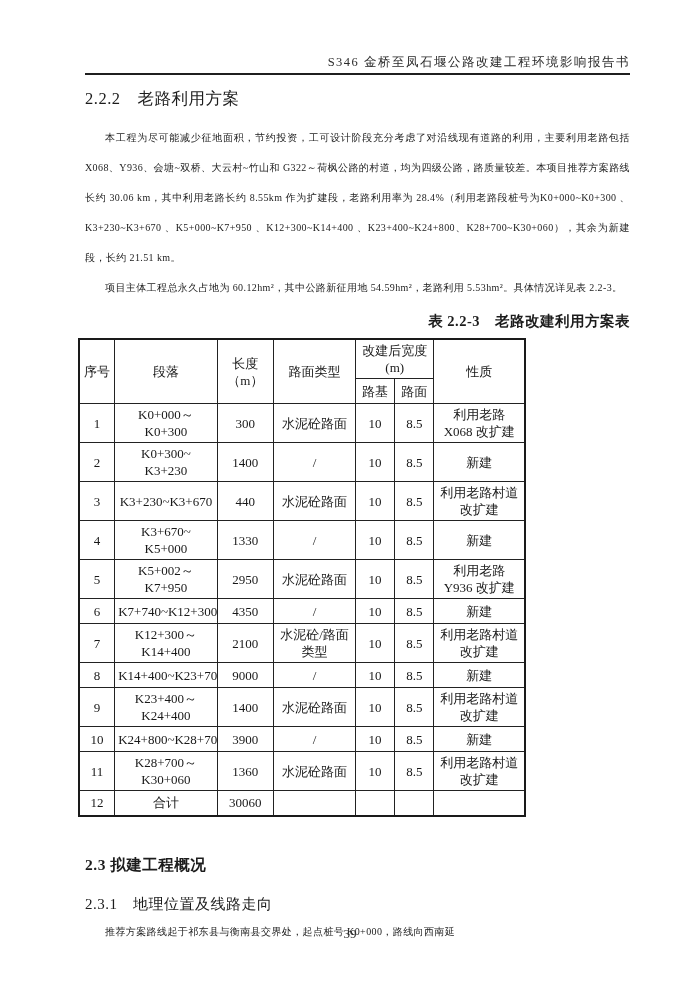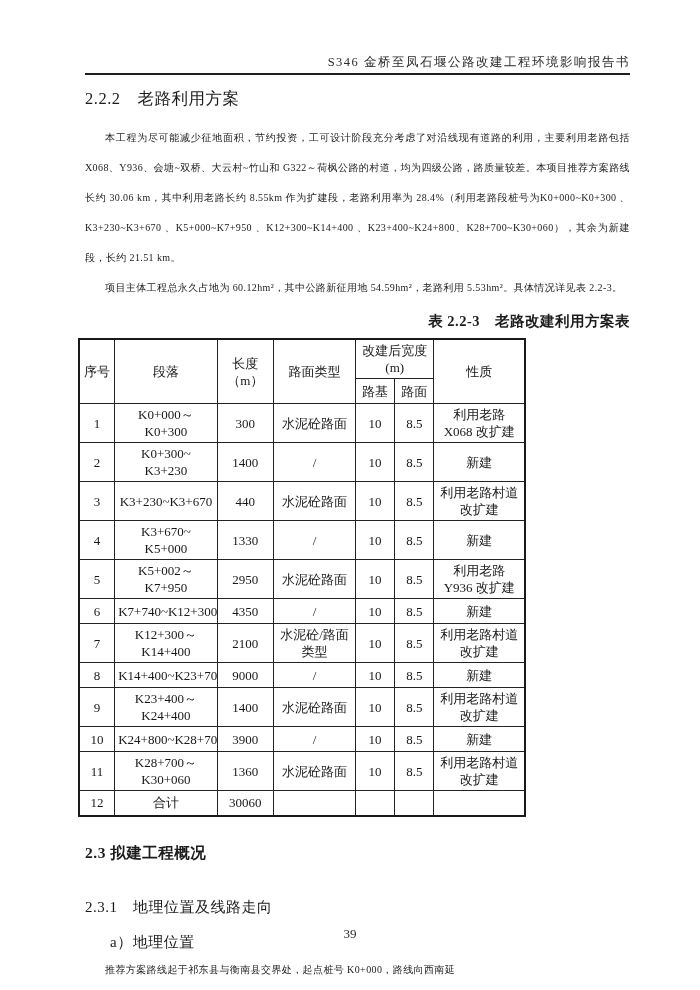--- a/index.html
+++ b/index.html
@@ -69,27 +69,27 @@
     font-weight: normal;
     overflow: hidden;
   }
   table.data-table { border: 2.2px solid #1a1a1a; }
   table.data-table thead th { height: 25px; }
   table.data-table tbody td { height: 25px; }
 
   .h23 {
     font-size: 15.5px;
     font-weight: bold;
-    margin-top: 26px;
+    margin-top: 38px;
     letter-spacing: 0.5px;
   }
   .h231 {
     font-size: 15px;
     font-weight: normal;
-    margin-top: 34px;
+    margin-top: 19px;
     letter-spacing: 0.5px;
   }
   .ha {
     font-size: 15px;
     margin-top: 16px;
     padding-left: 25px;
     letter-spacing: 0.5px;
   }
   .last-para { margin-top: 3px; }
 
@@ -252,20 +252,19 @@
             <td></td>
             <td></td>
             <td></td>
             <td></td>
           </tr>
         </tbody>
     </table>
 
     <div class="h23">2.3 拟建工程概况</div>
     <div class="h231">2.3.1　地理位置及线路走向</div>
-    <div class="ha">a）地理位置</div>
     <p class="body-para last-para">推荐方案路线起于祁东县与衡南县交界处，起点桩号 K0+000，路线向西南延</p>
 
   </div>
 
   <div class="page-number">39</div>
 
 </div>
 
 </body></html>

